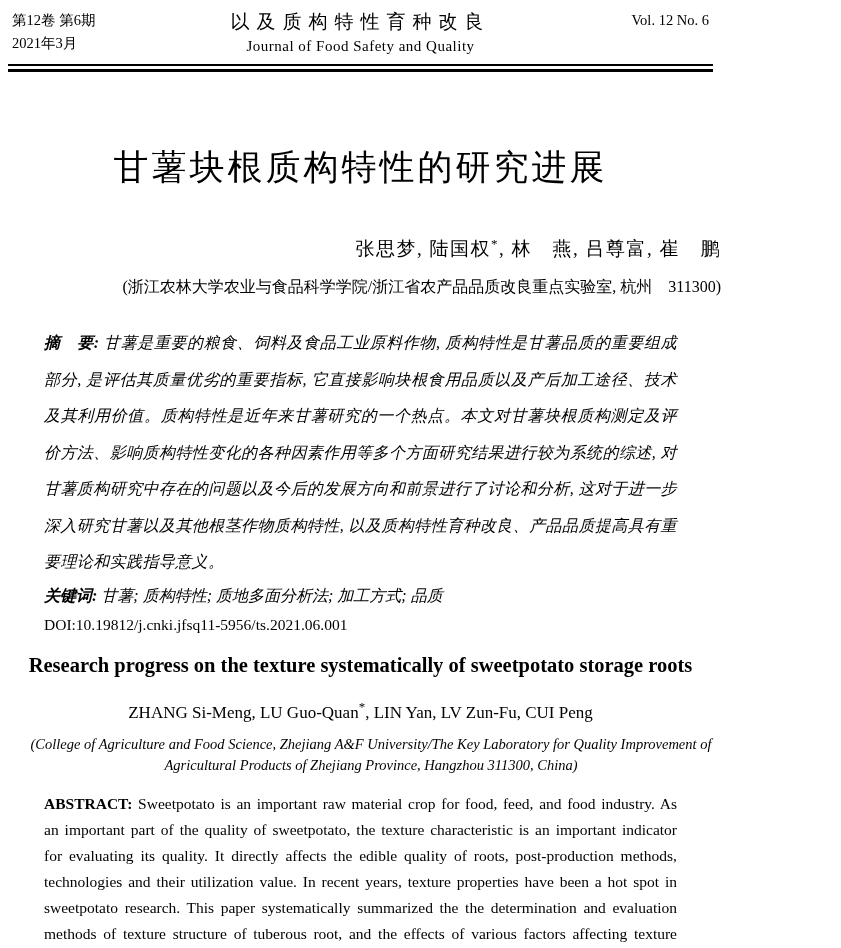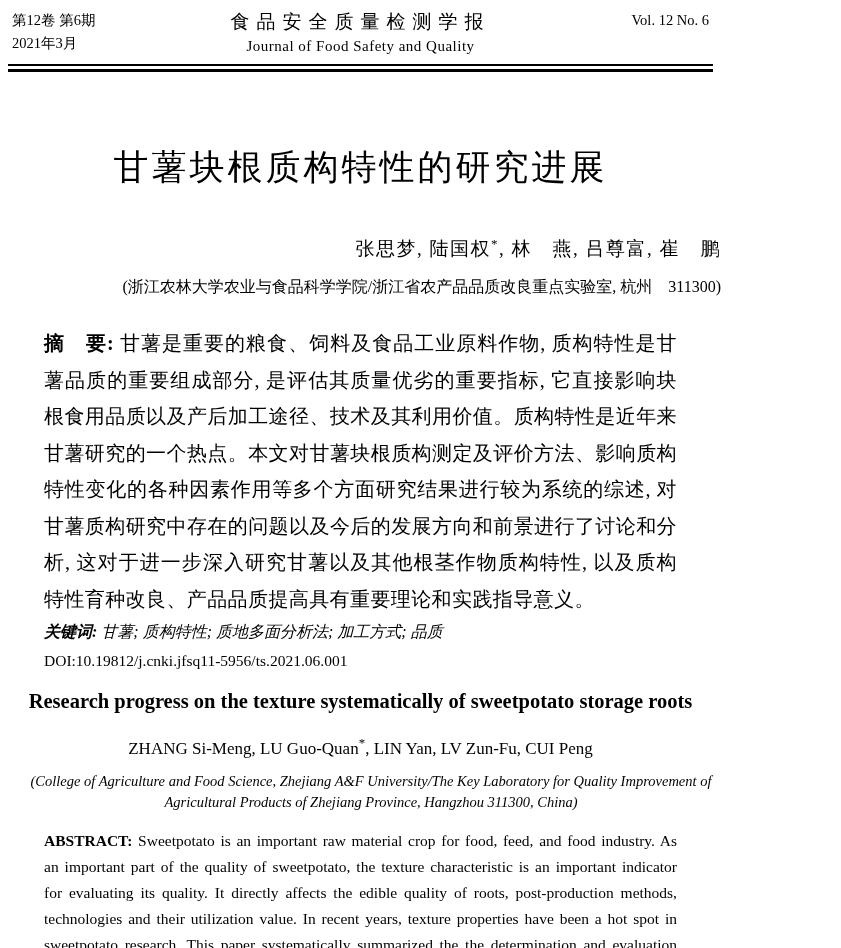--- a/index.html
+++ b/index.html
@@ -58,24 +58,25 @@
   }
   .authors-zh sup, .authors-en sup { font-size: 13px; }
   .affil-zh {
     margin-top: 15px;
     text-align: right;
     font-size: 16px;
     line-height: 21px;
   }
   .abstract-zh {
     margin: 28px 44px 0 44px;
-    font-size: 20px;
+    font-size: 16px;
     line-height: 36.5px;
     text-align: justify;
     letter-spacing: 0.4px;
+    font-style: italic;
   }
   .abstract-zh .label, .kw-zh .label { font-weight: bold; }
   .kw-zh {
     margin: 2px 44px 0 44px;
     font-size: 16px;
     line-height: 26px;
     text-align: left;
     font-style: italic;
   }
   .doi-line {
@@ -118,21 +119,21 @@
 <body>
 
 <div class="page">
 
   <div class="jheader">
     <div class="col left">
       <div>第12卷 第6期</div>
       <div>2021年3月</div>
     </div>
     <div class="col center">
-      <div class="zh">食品安全质量检测学报</div>
+      <div class="zh">以及质构特性育种改良</div>
       <div class="en">Journal of Food Safety and Quality</div>
     </div>
     <div class="col right">
       <div>Vol. 12 No. 6</div>
     </div>
   </div>
   <div class="double-rule"></div>
 
   <div class="title-zh">甘薯块根质构特性的研究进展</div>
 

